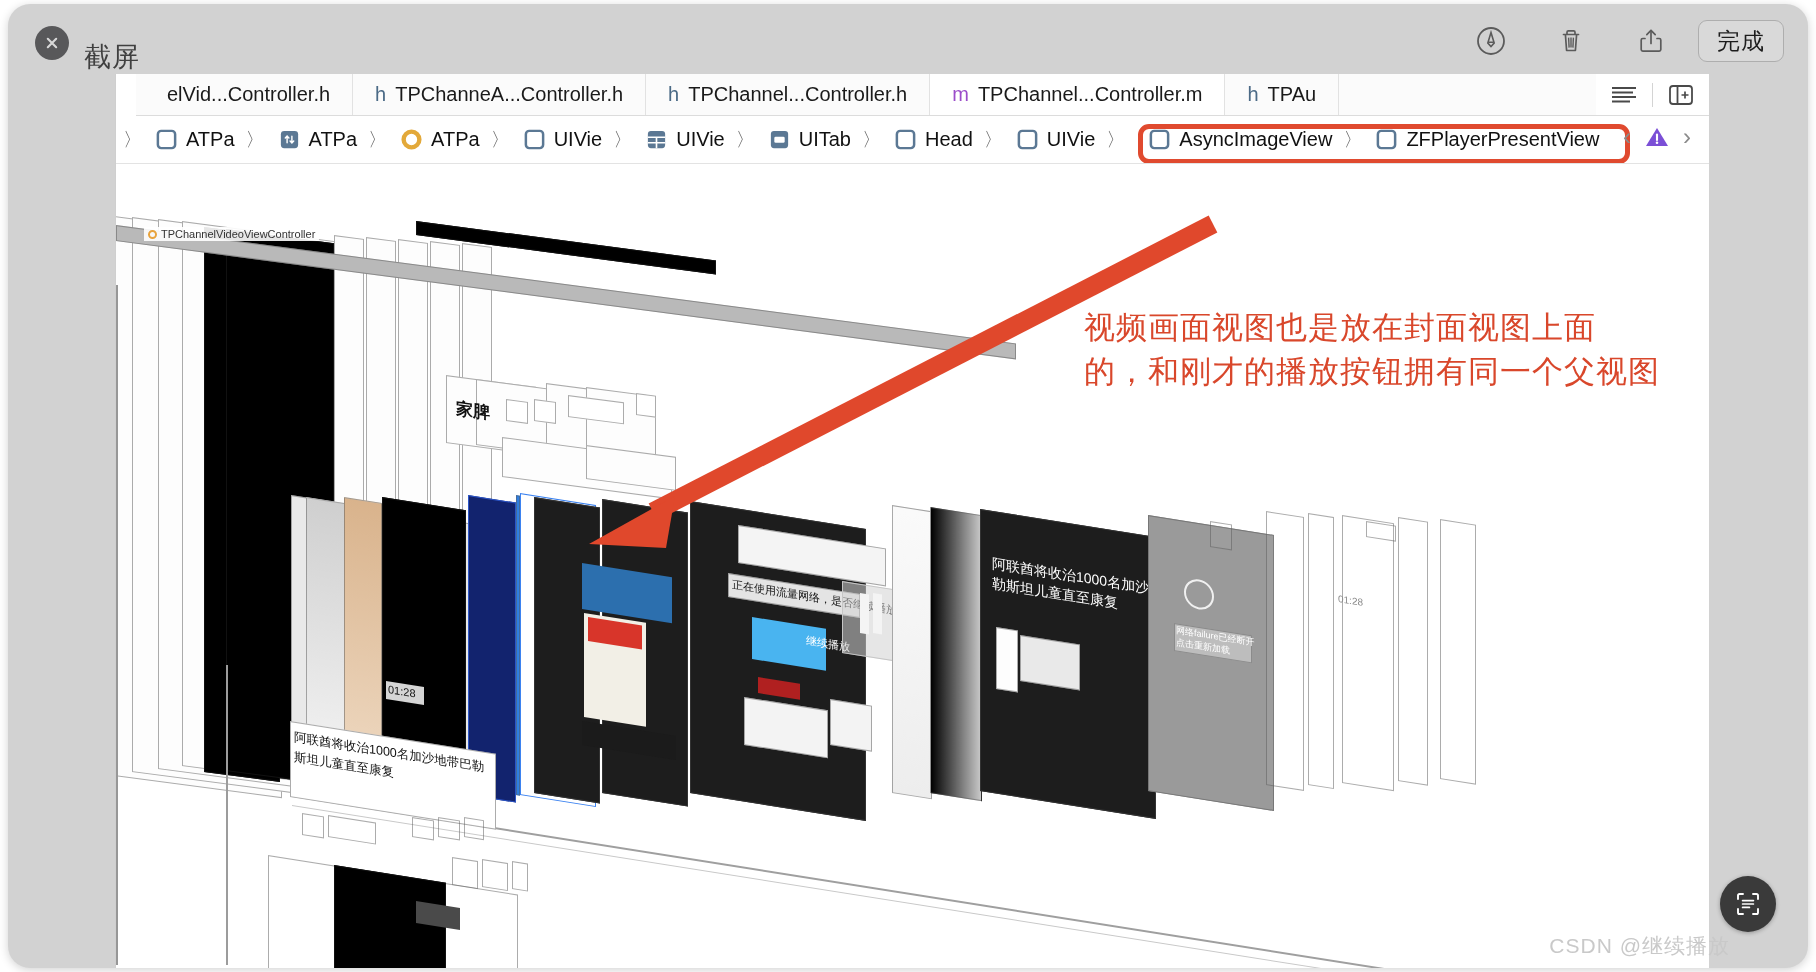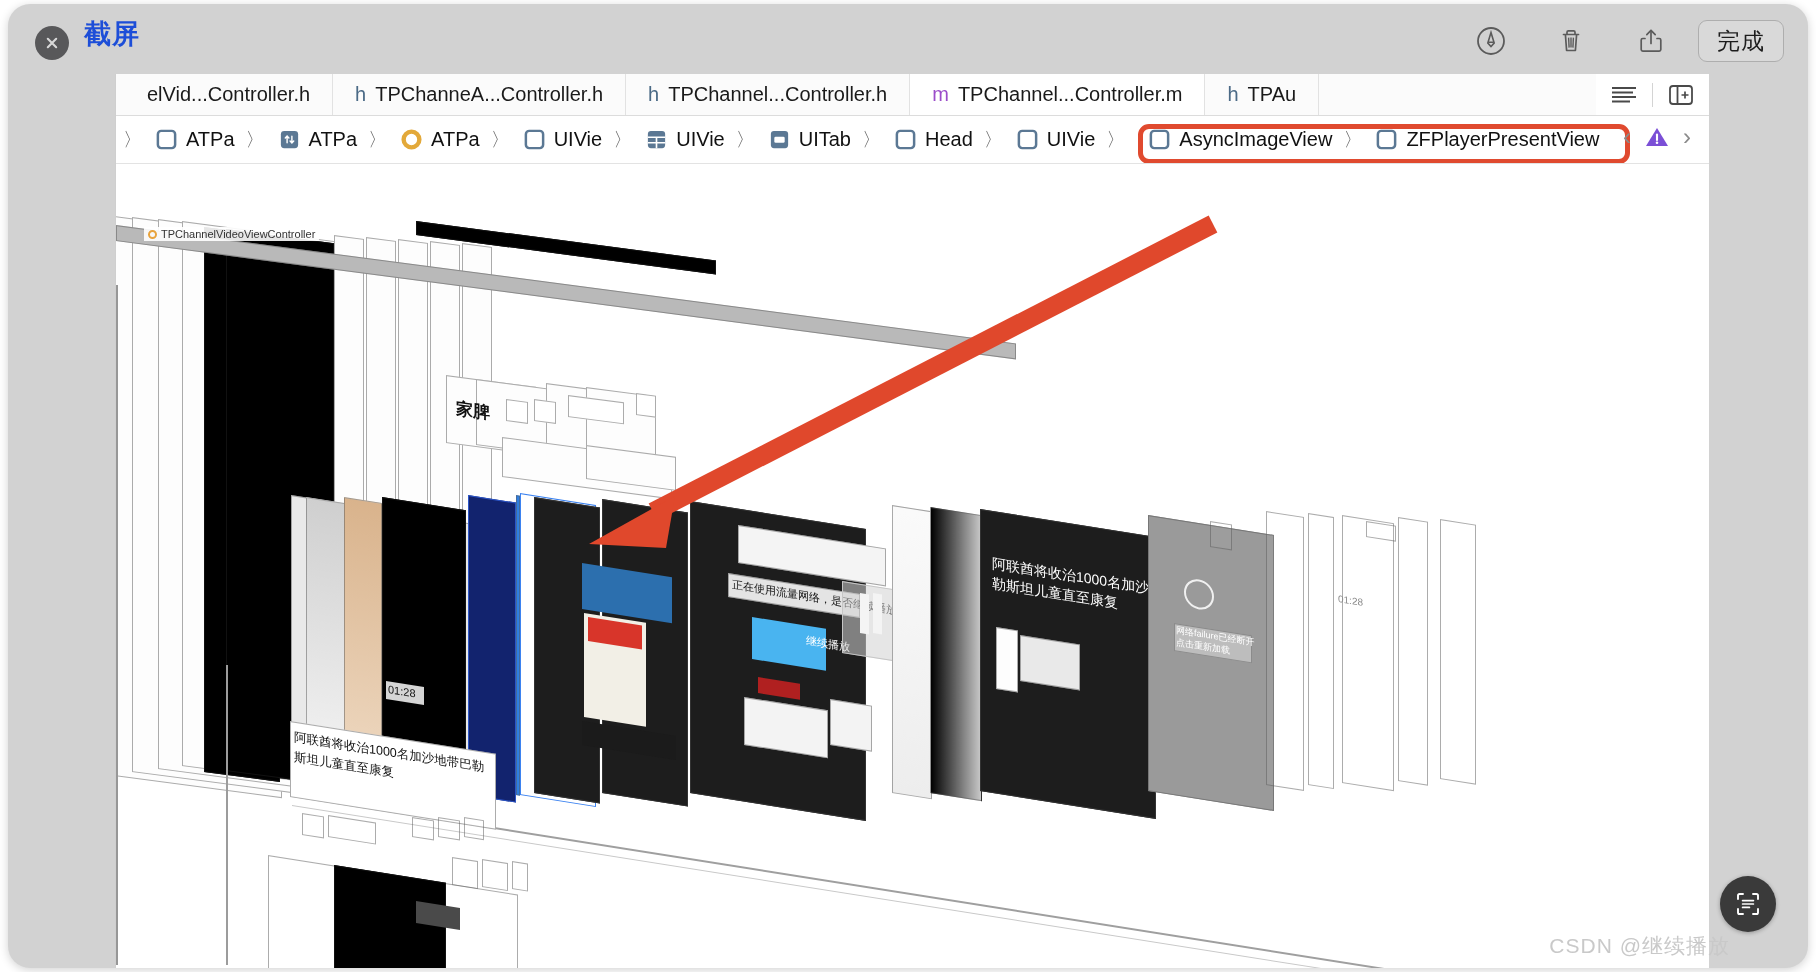--- a/index.html
+++ b/index.html
@@ -29,22 +29,22 @@
   }
   #close-button {
     position: absolute; left: 27px; top: 22px;
     width: 34px; height: 34px; border-radius: 50%;
     background: #58585a;
     display: flex; align-items: center; justify-content: center;
     cursor: pointer;
   }
   #close-button svg { display: block; }
   #preview-title {
-    position: absolute; left: 76px; top: 12px;
-    font-size: 27px; font-weight: bold; color: #1d4ed8;
+    position: absolute; left: 76px; top: 35px;
+    font-size: 27px; font-weight: normal; color: #404040;
     letter-spacing: 1px;
   }
   .tb-icon {
     position: absolute; top: 14px;
     width: 46px; height: 46px;
     display: flex; align-items: center; justify-content: center;
     cursor: pointer;
   }
   #markup-button  { left: 1460px; }
   #delete-button  { left: 1540px; }
@@ -68,21 +68,21 @@
     border-left: 1px solid #cfcfcf;
     overflow: hidden;
   }
 
   
   #tab-bar {
     position: relative;
     height: 42px;
     background: #fbfbfb;
     border-bottom: 1px solid #dcdcdc;
-    display: flex; align-items: stretch;
+    display: flex; align-items: stretch; margin-left: 20px;
   }
   .tab {
     display: flex; align-items: center;
     gap: 9px;
     padding: 0 22px;
     border-right: 1px solid #e2e2e2;
     font-size: 20px; color: #1a1a1a;
     white-space: nowrap;
     cursor: pointer;
     background: #fbfbfb;
@@ -539,20 +539,22 @@
         <div class="vlayer clear" style="left:110px; top:500px; width:1px; height:300px; background:#dedede;"></div>
       </div>
     </div>
 
     <svg id="annotation-arrow" viewBox="0 0 1594 894">
       <path d="M 990 80 L 430 368" stroke="#e0482c" stroke-width="19" stroke-linecap="butt" fill="none"></path>
       <path d="M 366 400 L 452 352 L 443 404 Z" fill="#e0482c"></path>
     </svg>
   </div>
 
+  <div id="annotation-text">视频画面视图也是放在封面视图上面
+的，和刚才的播放按钮拥有同一个父视图</div>
 
   <div id="watermark">CSDN @继续播放</div>
 
   <div id="livetext-button">
     <svg width="30" height="30" viewBox="0 0 30 30" aria-hidden="true">
       <path d="M5 10 V6.6 A1.6 1.6 0 0 1 6.6 5 H10
                M20 5 H23.4 A1.6 1.6 0 0 1 25 6.6 V10
                M25 20 V23.4 A1.6 1.6 0 0 1 23.4 25 H20
                M10 25 H6.6 A1.6 1.6 0 0 1 5 23.4 V20" fill="none" stroke="#fff" stroke-width="1.9" stroke-linecap="round"></path>
       <line x1="9.6" y1="11.6" x2="20.4" y2="11.6" stroke="#fff" stroke-width="1.7" stroke-linecap="round"></line>

